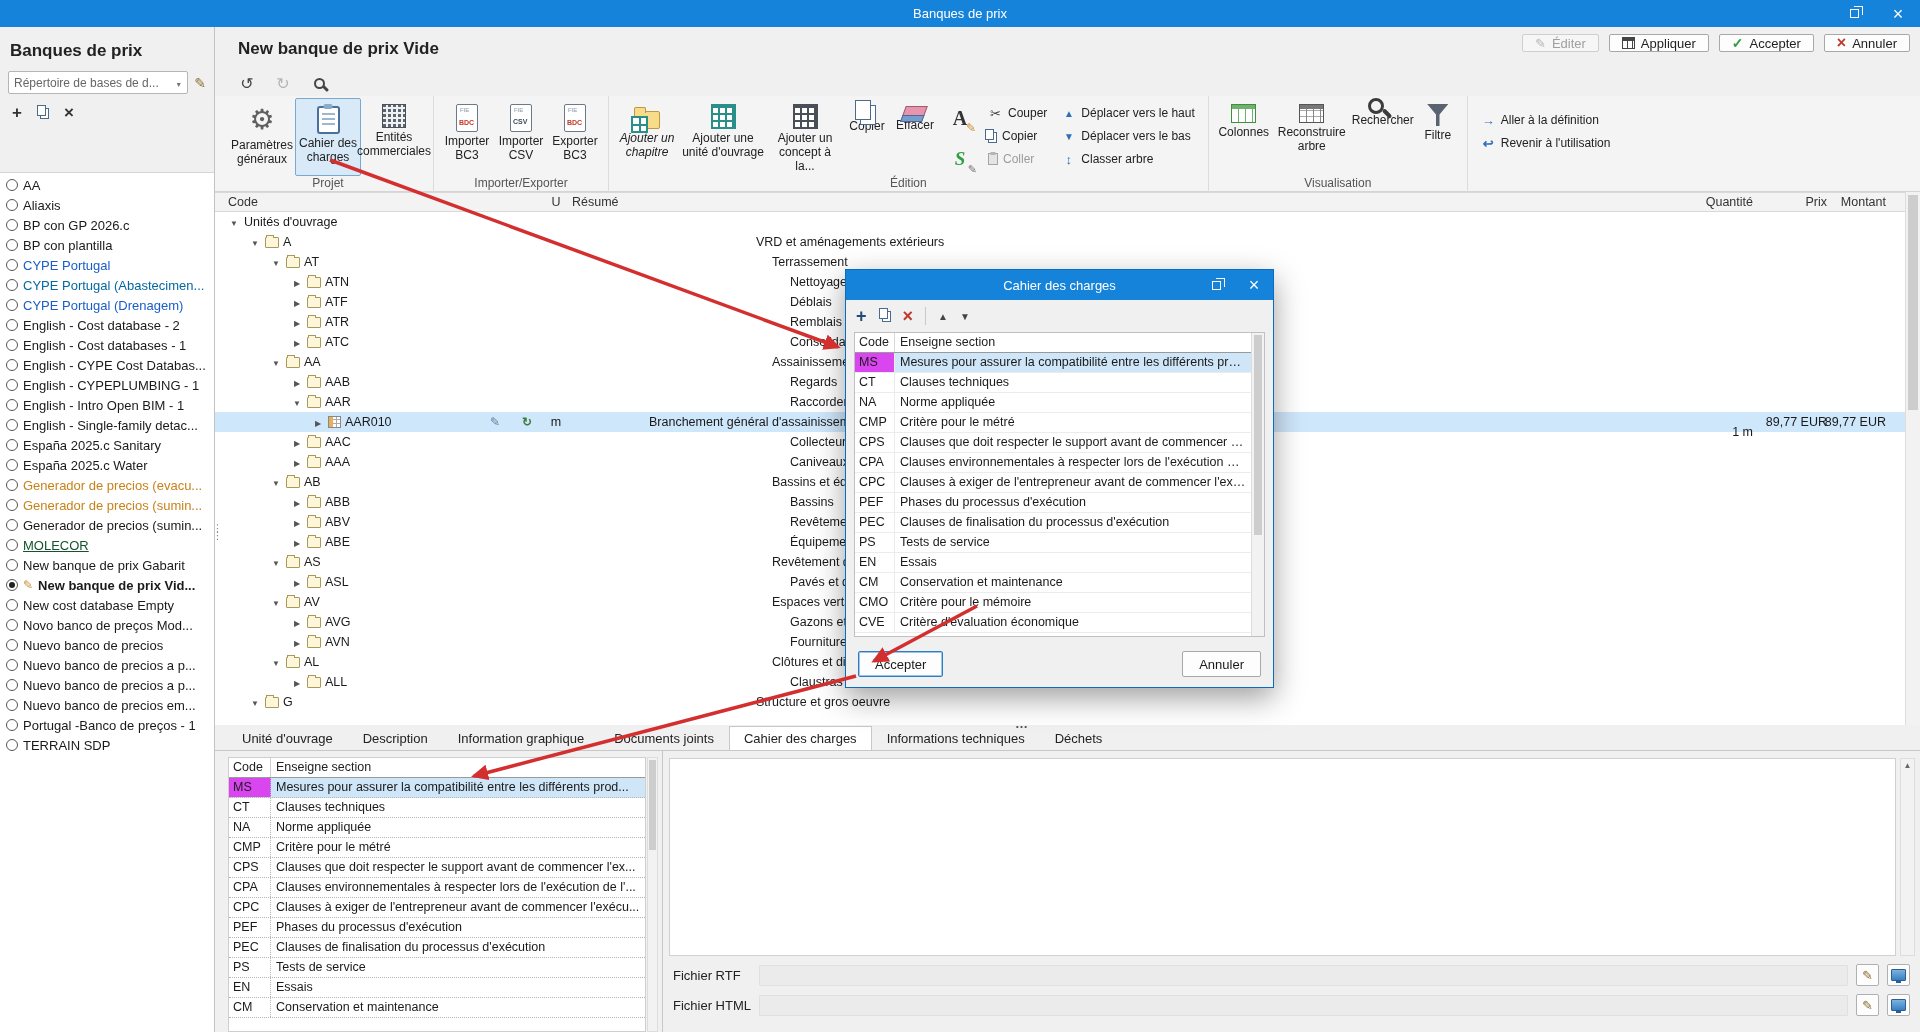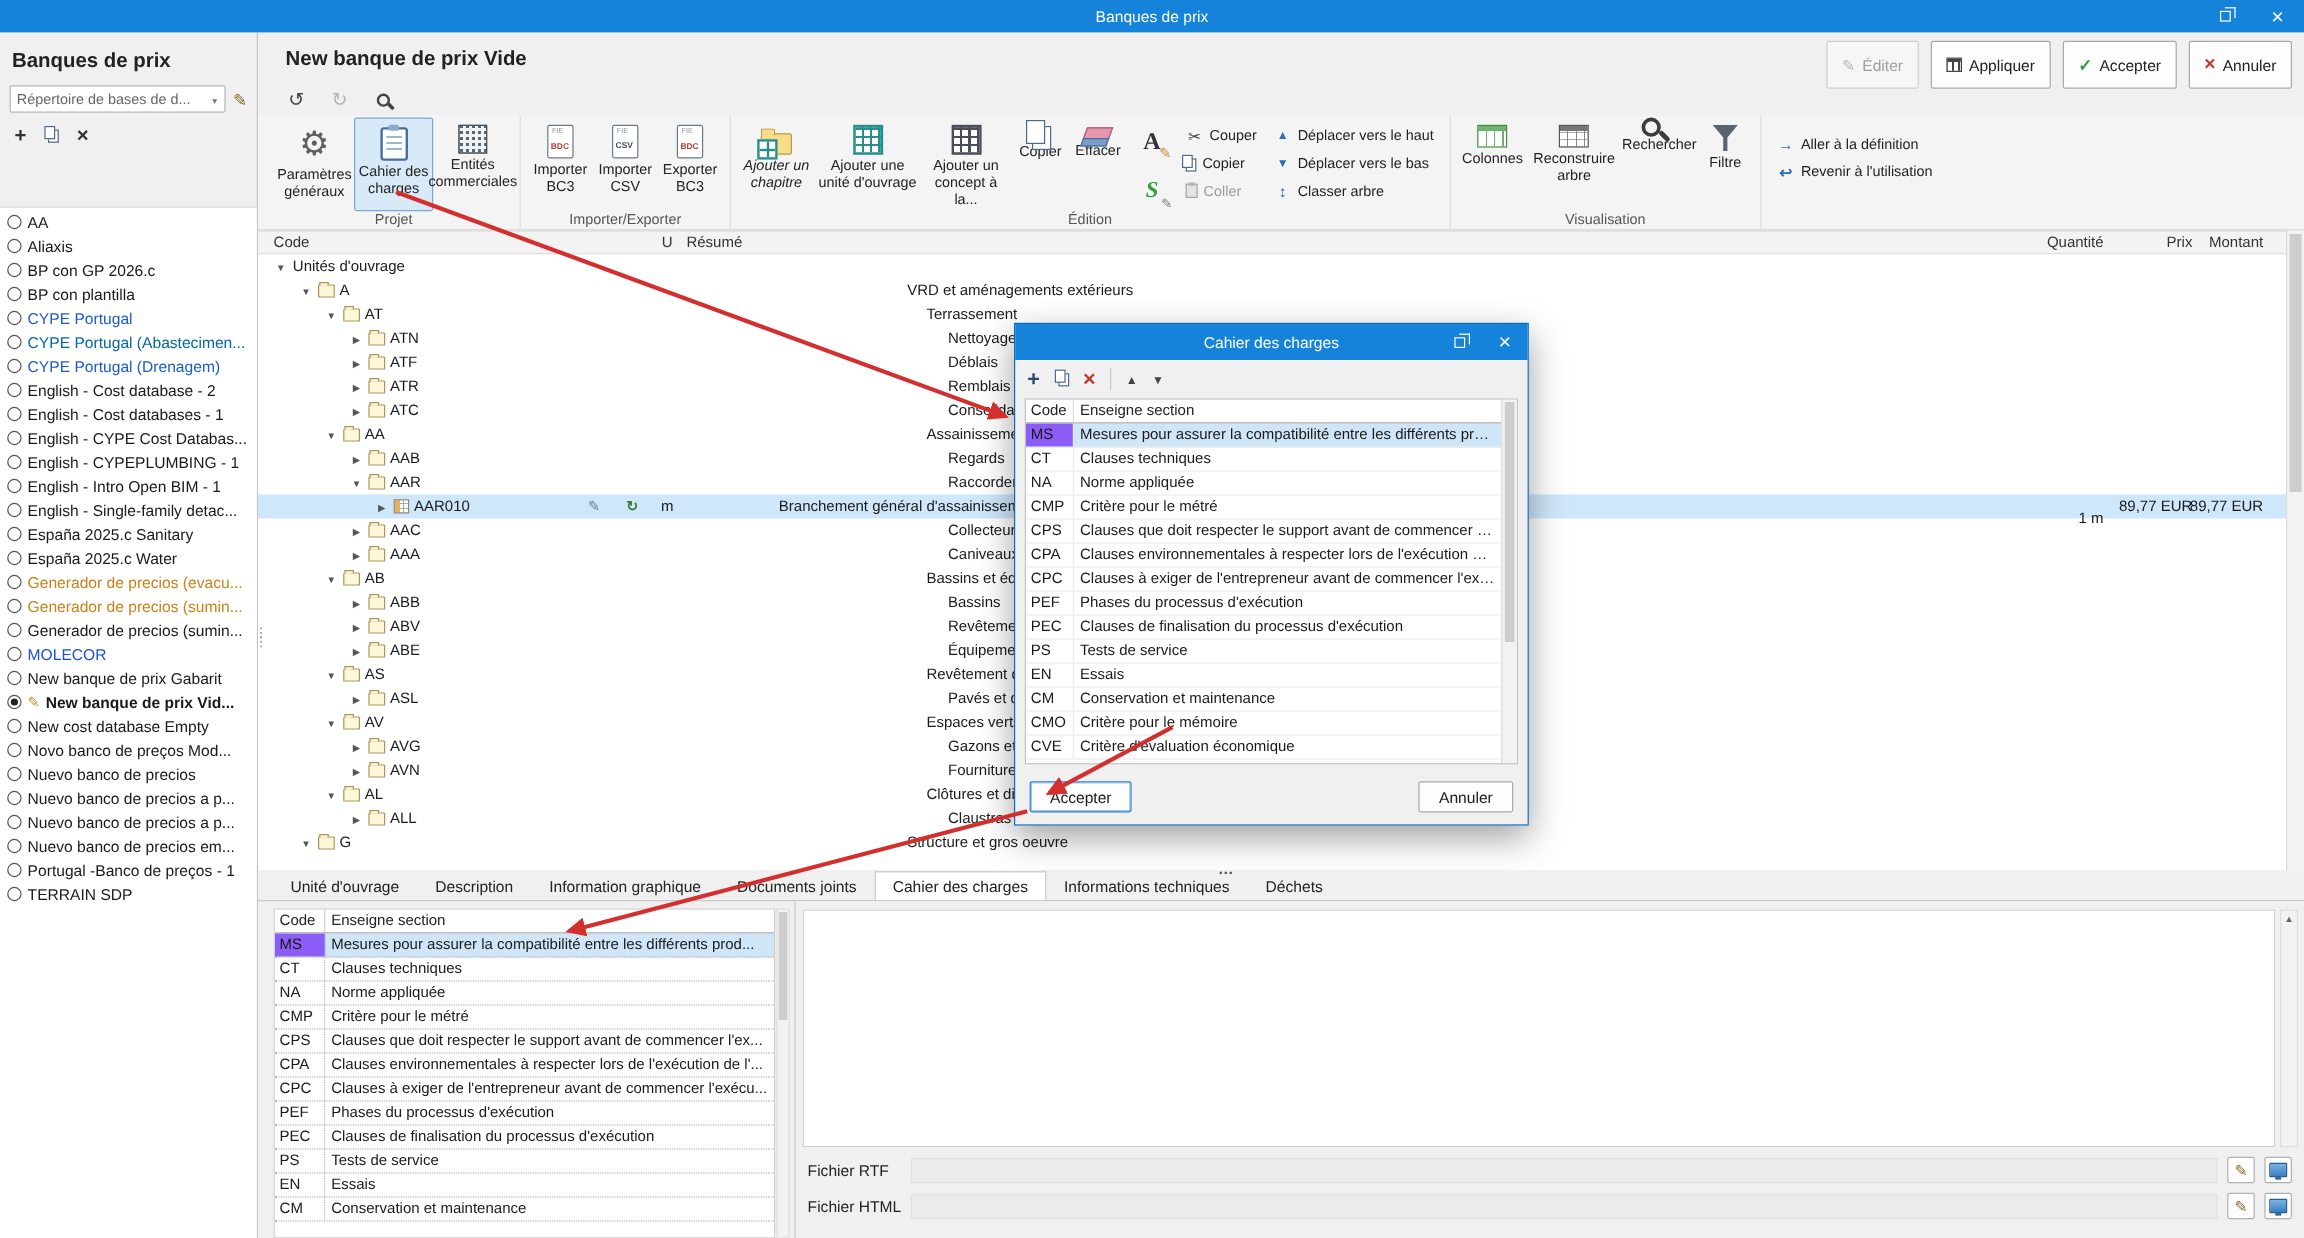--- a/index.html
+++ b/index.html
@@ -33,21 +33,21 @@
   .radio { width:12px; height:12px; border:1px solid #555; border-radius:50%; background:#fff; position:relative; flex:none; }
   .radio.on::after { content:""; position:absolute; inset:2px; background:#222; border-radius:50%; }
   .db-edit { display:none; font-size:12px; color:#c98a2e; flex:none; }
   .db-edit.show { display:inline; }
   .sb-splitter { position:absolute; right:-3px; top:498px; width:5px; height:34px; color:#888; font-size:11px; line-height:.6; z-index:6; }
 
   
   .main-header { position:absolute; left:215px; top:27px; right:0; height:43px; }
   .page-title { position:absolute; left:23px; top:12px; font-size:17px; font-weight:bold; color:#222; }
   .hdr-buttons { position:absolute; right:10px; top:7px; display:flex; gap:10px; }
-  .btn { height:40px; padding:0 12px; background:#fdfdfd; border:1px solid #a8a8a8; border-radius:2px;
+  .btn { height:18px; padding:0 12px; background:#fdfdfd; border:1px solid #a8a8a8; border-radius:2px;
          display:flex; align-items:center; gap:6px; font-size:13px; color:#222; }
   .btn.disabled { color:#9f9f9f; border-color:#cfcfcf; background:#f6f6f6; }
   .hb-pencil::before { content:"✎"; font-size:13px; color:#b5b5b5; }
   .hb-grid { width:13px; height:12px; border:1px solid #444;
              background-image:linear-gradient(#444 0 3px, transparent 3px), repeating-linear-gradient(90deg, transparent 0 4px, #444 4px 5px); }
   .hb-check::before { content:"✓"; font-size:14px; font-weight:bold; color:#2e9e3e; }
   .hb-cross::before { content:"×"; font-size:16px; font-weight:bold; color:#c0392b; }
 
   
   .qat { position:absolute; left:215px; top:70px; right:0; height:26px; display:flex; align-items:center; gap:16px; padding-left:22px; }
@@ -189,21 +189,21 @@
   
   .bottom { position:absolute; left:215px; top:750px; right:0; bottom:0; background:#f0f0f0; border-top:1px solid #c8c8c8; }
   .bt-left { position:absolute; left:13px; top:6px; width:418px; bottom:0; background:#fff; border:1px solid #cfcfcf; overflow:hidden; }
   .sec-header { height:20px; display:flex; border-bottom:1px solid #9a9a9a; font-size:12.5px; color:#222; }
   .sec-header .sec-code { border-right:1px solid #d0d0d0; }
   .sec-code { width:42px; flex:none; padding:2px 4px 0; }
   .sec-label { flex:1; padding:2px 5px 0; white-space:nowrap; overflow:hidden; text-overflow:ellipsis; }
   .sec-row { height:20px; display:flex; border-bottom:1px dotted #b5b5b5; font-size:12.5px; }
   .sec-row .sec-code { border-right:1px dotted #b5b5b5; }
   .sec-row.sel { background:#cfe6f8; }
-  .sec-row.sel .sec-code { background:#8b5cf6; }
+  .sec-row.sel .sec-code { background:#d946ef; }
   .bt-left .sec-row:nth-of-type(n+13) { display:none; }
   .bt-scroll { position:absolute; left:432px; top:6px; width:11px; bottom:0; background:#f2f2f2; border:1px solid #ddd; }
   .bt-thumb { position:absolute; left:1px; right:1px; top:2px; height:90px; background:#cdcdcd; }
 
   .bt-right { position:absolute; left:447px; top:0; right:0; bottom:0; border-left:1px solid #c8c8c8; background:#f0f0f0; }
   .rtf-area { position:absolute; left:6px; top:7px; right:24px; height:198px; background:#fff; border:1px solid #d0d0d0; }
   .rtf-scroll { position:absolute; right:5px; top:7px; width:15px; height:198px; background:#f2f2f2; border:1px solid #ddd;
                 display:flex; justify-content:center; padding-top:2px; font-size:8px; color:#666; }
   .file-row { position:absolute; left:10px; right:10px; height:24px; display:flex; align-items:center; gap:8px; }
   .file-row.rtf { top:212px; }
@@ -377,21 +377,21 @@
 
       <div class="db-item">
         <span class="radio"></span>
 
         <span class="db-label">Generador de precios (sumin...</span>
       </div>
 
       <div class="db-item">
         <span class="radio"></span>
 
-        <span class="db-label" style="color: #1d4ed8;">MOLECOR</span>
+        <span class="db-label" style="color: #14532d; text-decoration: underline;">MOLECOR</span>
       </div>
 
       <div class="db-item">
         <span class="radio"></span>
 
         <span class="db-label">New banque de prix Gabarit</span>
       </div>
 
       <div class="db-item sel">
         <span class="radio on"></span>

